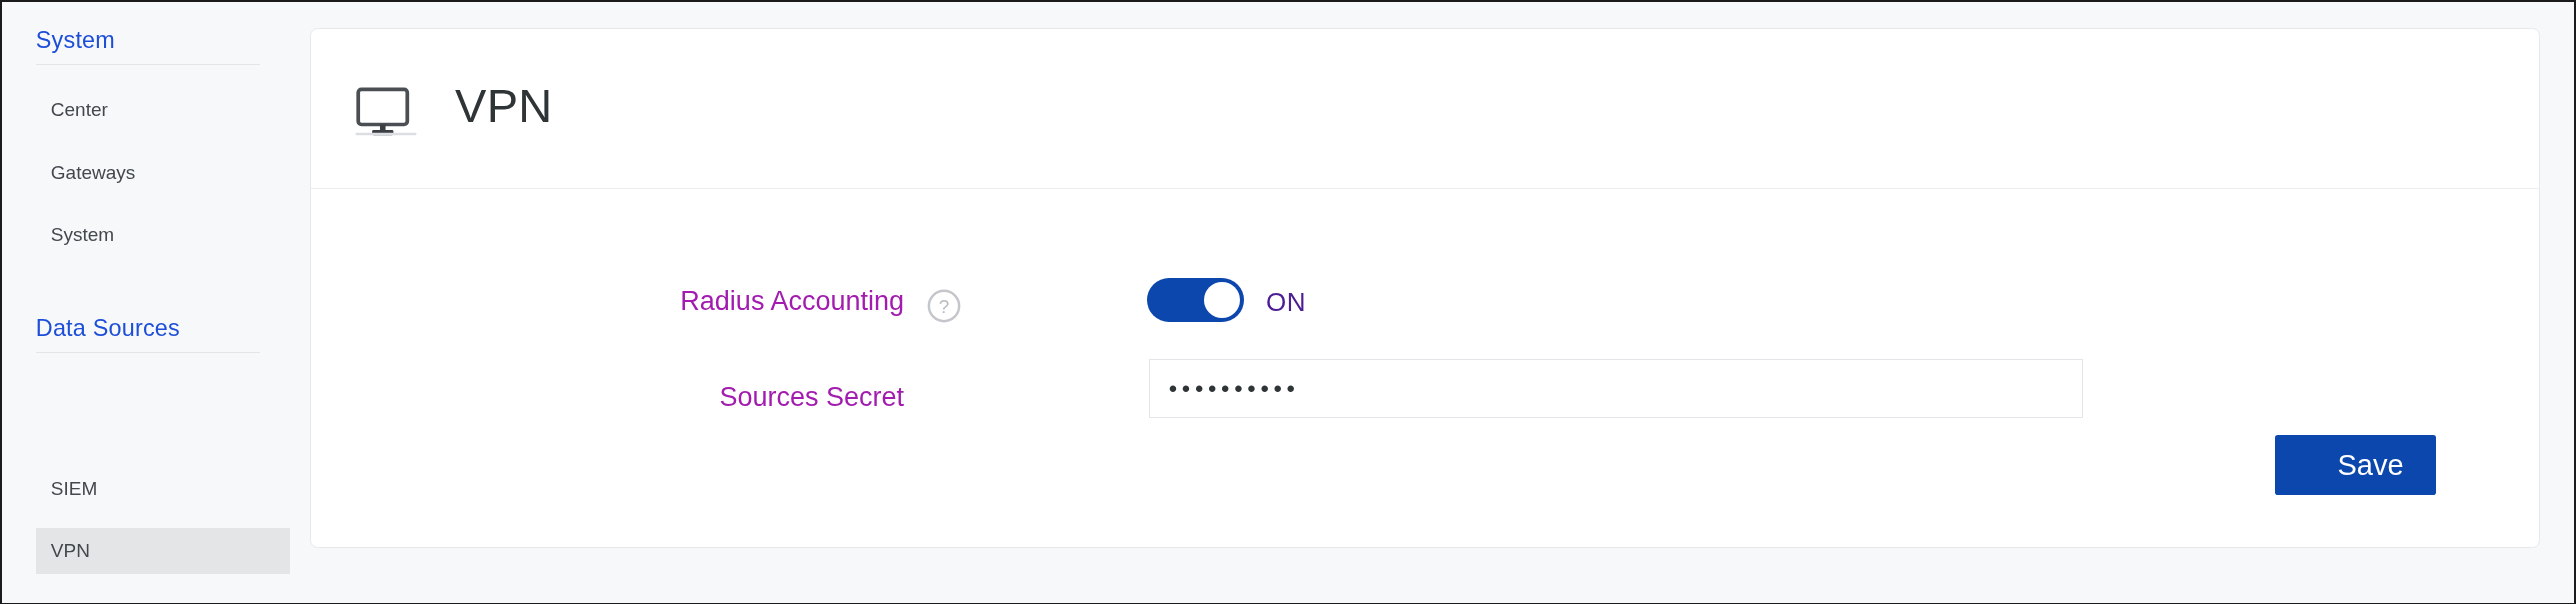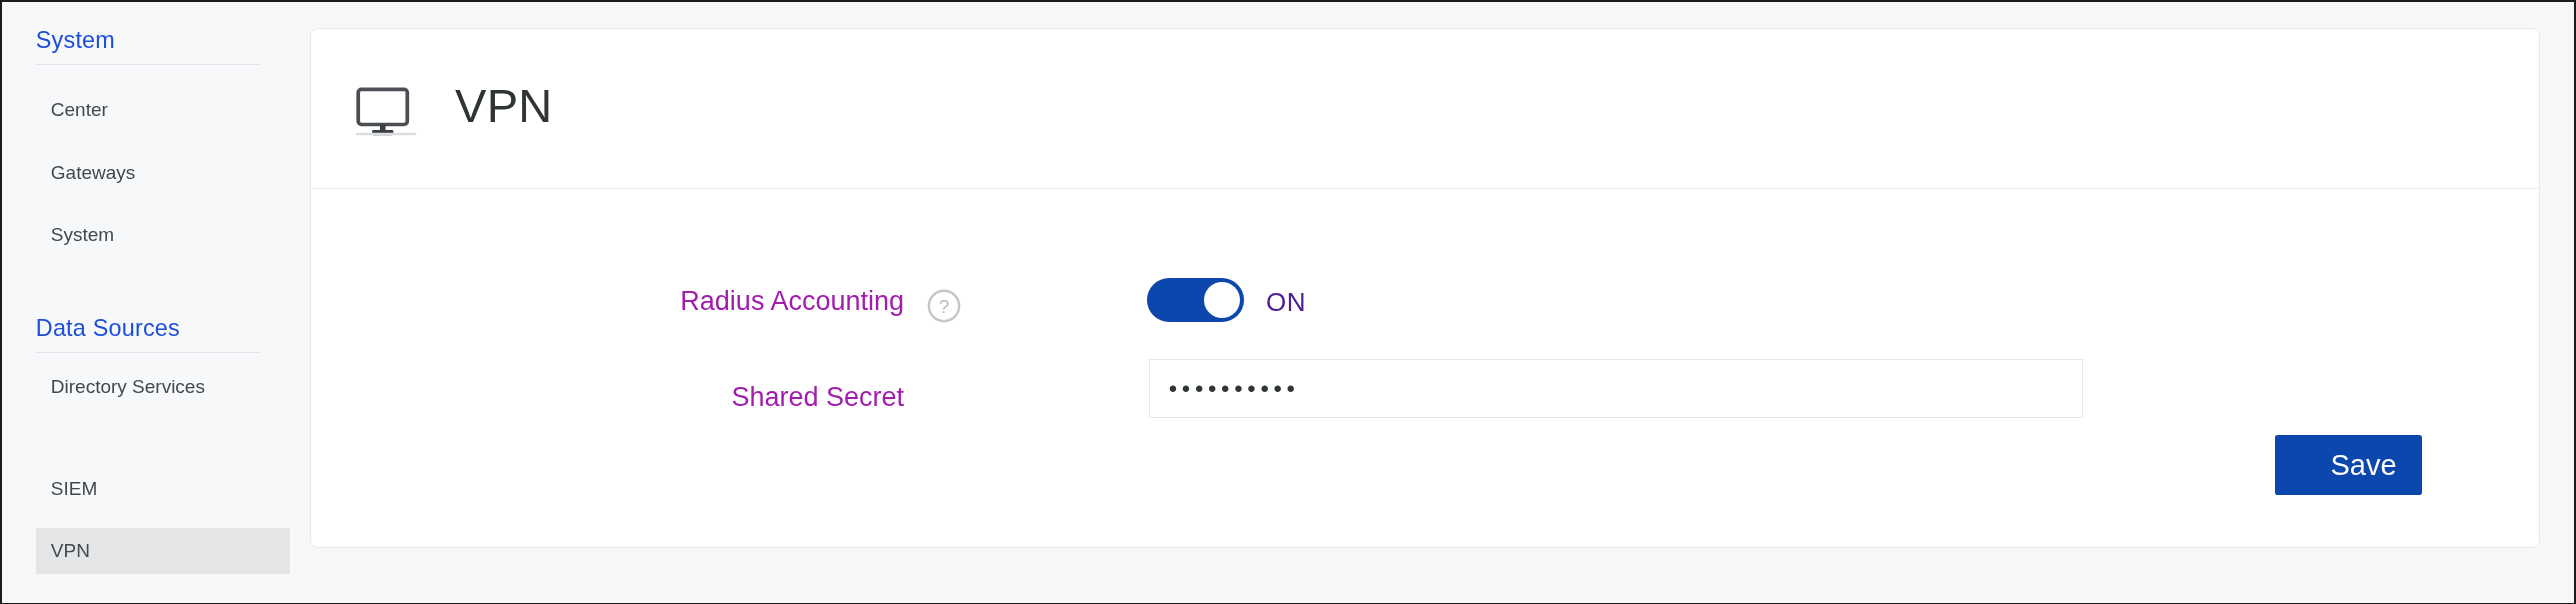--- a/index.html
+++ b/index.html
@@ -147,21 +147,21 @@
     font-size: 24px;
     color: #2f3437;
     letter-spacing: 4.7px;
     padding: 0 18.7px;
     outline: none;
   }
   #save-button {
     position: absolute;
     left: 1964px;
     top: 406px;
-    width: 147px;
+    width: 161px;
     height: 60px;
     background: #0c47ad;
     color: #ffffff;
     font-family: "Liberation Sans", sans-serif;
     font-size: 29px;
     border: none;
     border-radius: 2.8px;
     cursor: pointer;
     padding-left: 36px;
   }
@@ -182,23 +182,20 @@
     <div class="nav-item" style="top:145px;">
       <span>Gateways</span>
     </div>
 
     <div class="nav-item" style="top:207px;">
       <span>System</span>
     </div>
 
     <div class="section-head" style="top:310px;">Data Sources</div>
 
-    <div class="nav-item" style="top:360px; line-height:38px;">
-      <span>Directory Services</span>
-    </div>
 
     <div class="nav-item" style="top:461px;">
       <span>SIEM</span>
     </div>
 
     <div class="nav-item selected" style="top:523px;">
       <span>VPN</span>
     </div>
 
   </div>
@@ -227,21 +224,21 @@
         <text x="19" y="26.5" text-anchor="middle" font-family="Liberation Sans, sans-serif" font-size="20" fill="#b7bbc0">?</text>
       </svg>
     </span>
 
     <div id="toggle">
       <div id="toggle-knob"></div>
     </div>
 
     <div id="toggle-state">ON</div>
 
-    <div class="row-label" id="secret-label">Shared Secret</div>
+    <div class="row-label" id="secret-label">Sources Secret</div>
 
     <input id="secret-input" type="text" value="••••••••••" style="">
 
     <button id="save-button">Save</button>
 
   </div>
 </div>
 
 
 </body></html>

